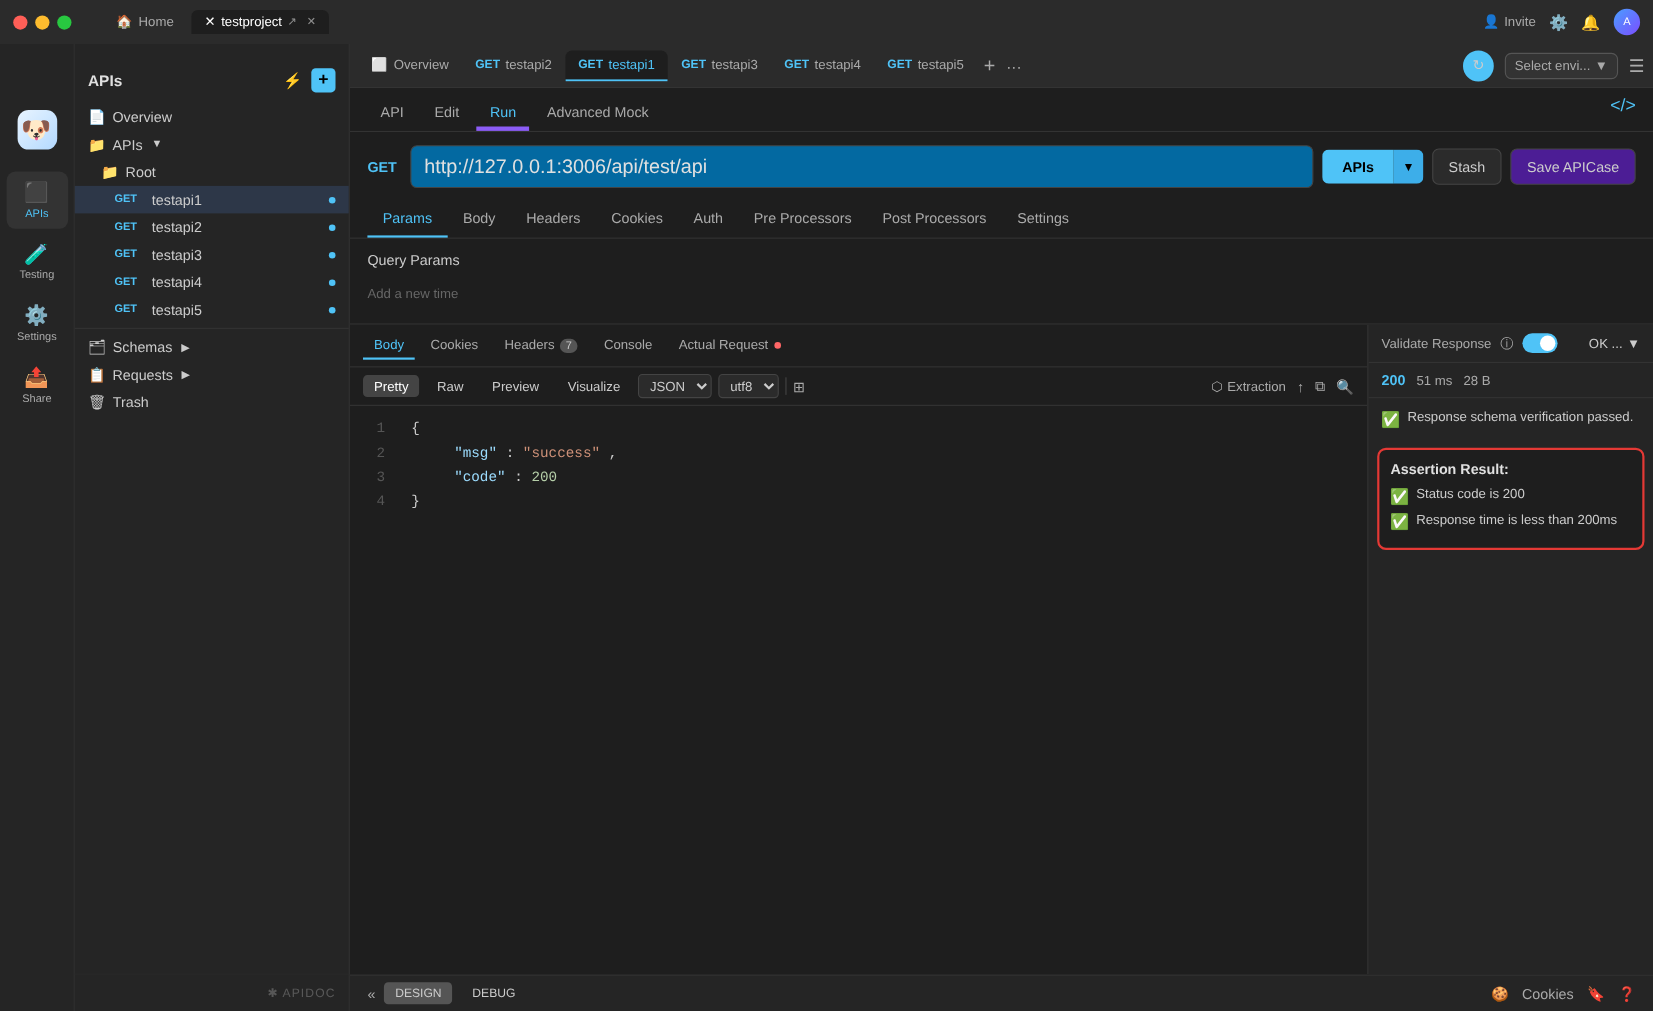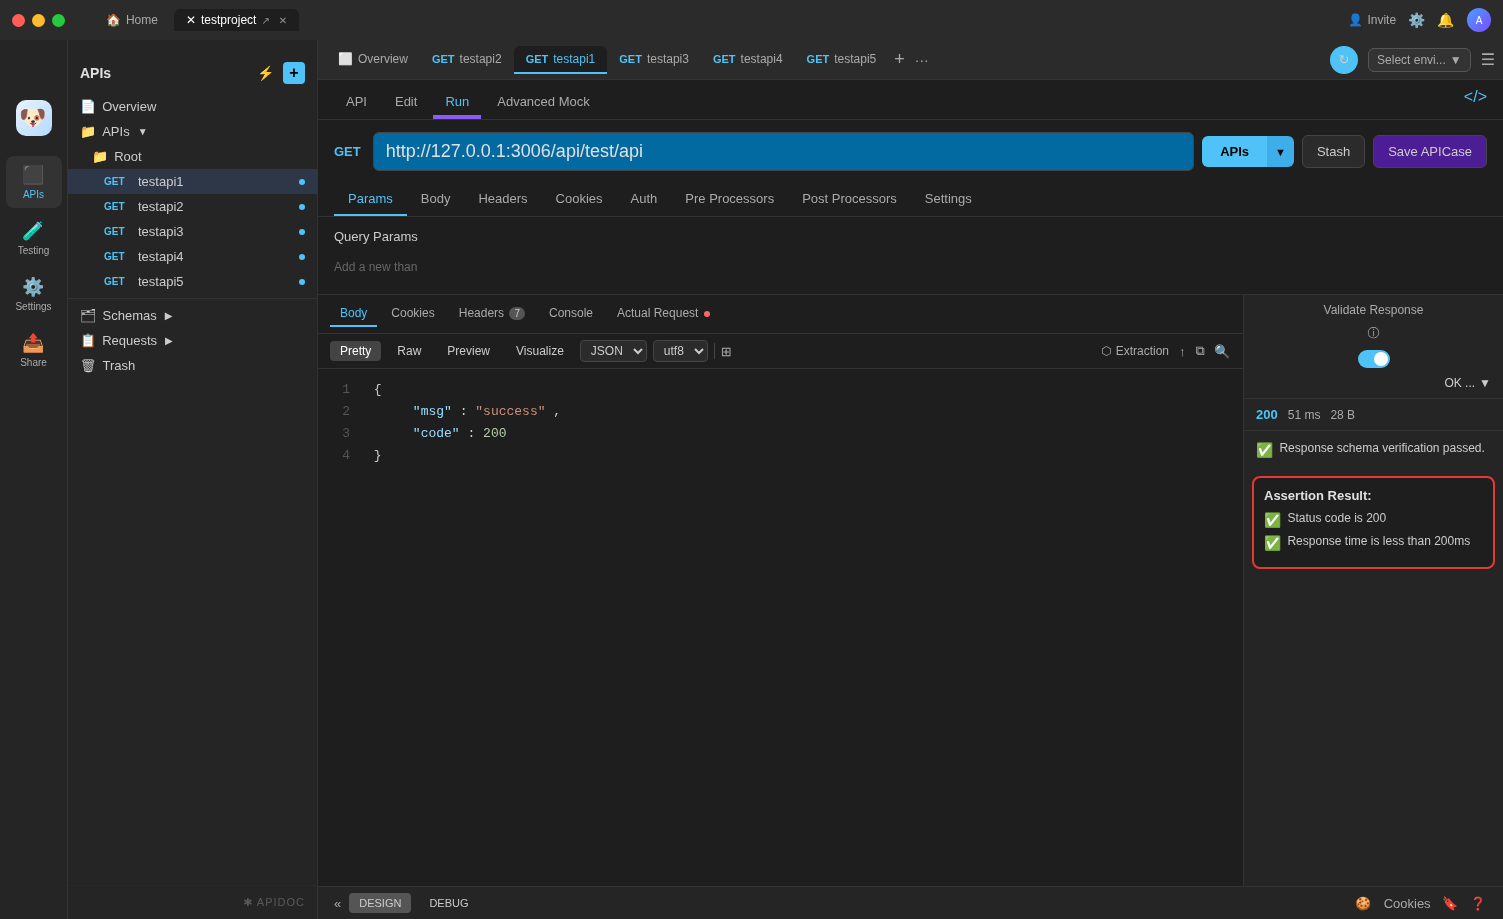--- a/index.html
+++ b/index.html
@@ -116,21 +116,21 @@
 
     
     .code-view { flex: 1; padding: 10px 16px; overflow-y: auto; font-family: 'Courier New', monospace; font-size: 13px; line-height: 1.7; }
     .line-num { color: #555; margin-right: 16px; user-select: none; display: inline-block; width: 16px; text-align: right; }
     .code-string { color: #ce9178; }
     .code-key { color: #9cdcfe; }
     .code-number { color: #b5cea8; }
     .code-punct { color: #ccc; }
 
     
-    .validate-header { display: flex; align-items: center; gap: 8px; padding: 8px 12px; border-bottom: 1px solid #333; flex-direction: column; }
+    .validate-header { display: flex; align-items: center; gap: 8px; padding: 8px 12px; border-bottom: 1px solid #333; }
     .validate-label { font-size: 12px; color: #aaa; }
     .toggle { width: 32px; height: 18px; border-radius: 9px; background: #4fc3f7; position: relative; cursor: pointer; display: inline-block; flex-shrink: 0; }
     .toggle::after { content: ''; position: absolute; width: 14px; height: 14px; border-radius: 50%; background: #fff; top: 2px; right: 2px; }
     .ok-btn { display: flex; align-items: center; gap: 4px; font-size: 12px; color: #ccc; cursor: pointer; margin-left: auto; justify-content: space-between; }
 
     .status-bar { display: flex; align-items: center; gap: 10px; padding: 8px 12px; border-bottom: 1px solid #333; }
     .status-200 { color: #4fc3f7; font-size: 13px; font-weight: 600; }
     .status-time { color: #aaa; font-size: 12px; }
     .status-size { color: #aaa; font-size: 12px; }
 
@@ -372,21 +372,21 @@
         <span>Post Processors</span>
       </div>
       <div class="param-tab">
         <span>Settings</span>
       </div>
     </div>
 
     <div class="params-table">
       <div style="font-size:13px;color:#ccc;margin-bottom:8px;">Query Params</div>
       <div class="add-param">
-        <span>Add a new than</span>
+        <span>Add a new time</span>
       </div>
     </div>
 
     <div class="response-section">
 
       <div class="response-left">
         <div class="response-tabs">
           <div class="resp-tab active">
             <span>Body</span>
           </div>

